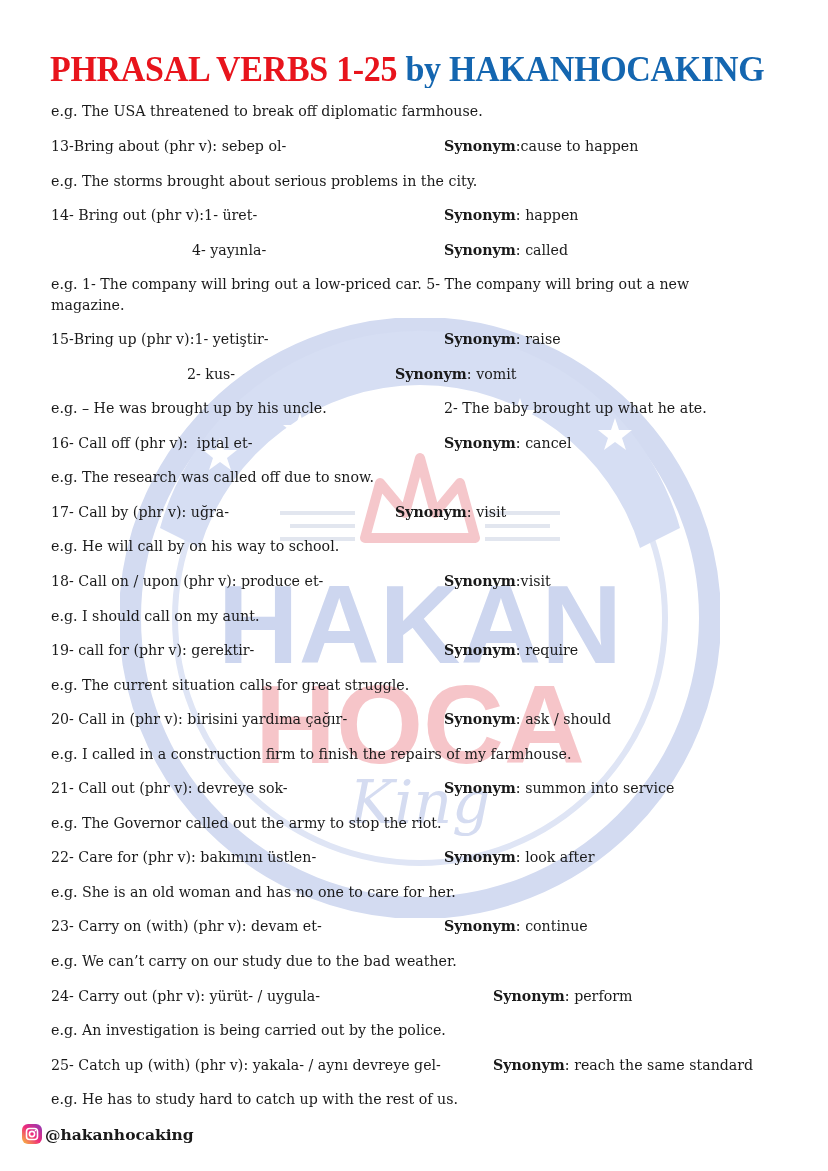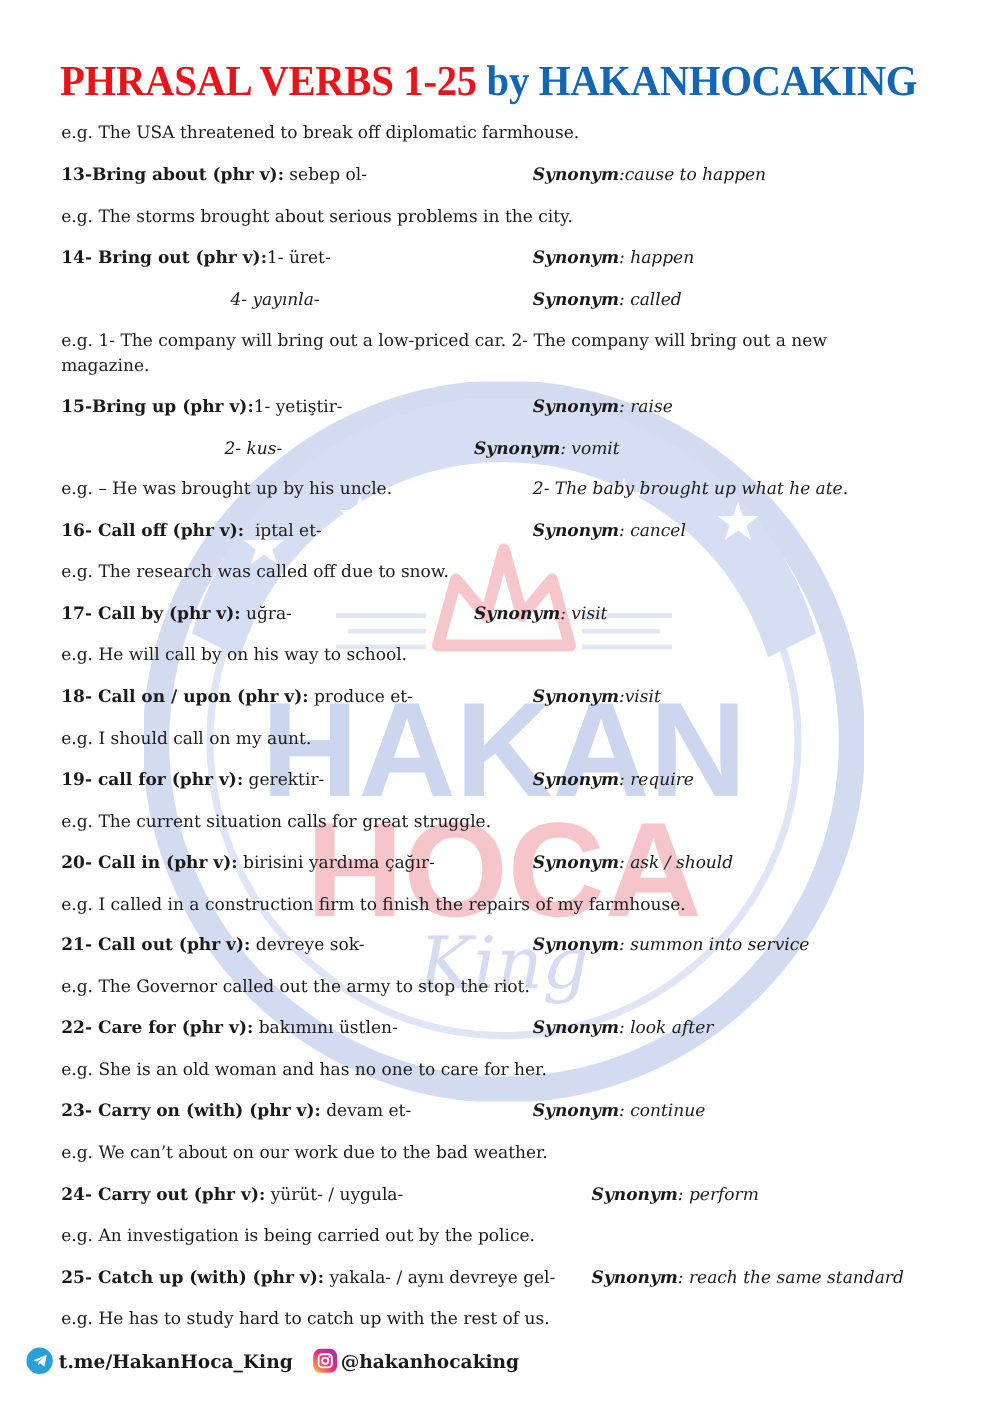--- a/index.html
+++ b/index.html
@@ -2,22 +2,22 @@
 <html><head>
 <meta charset="utf-8">
 <style>
   html, body { margin: 0; padding: 0; background: #ffffff; }
   body { width: 828px; height: 1171px; position: relative; overflow: hidden; font-family: "DejaVu Serif", serif; color: #1a1a1a; }
   .title { position: absolute; top: 50px; left: 50px; font-family: "Liberation Serif", serif; font-weight: bold; font-size: 34px; letter-spacing: -0.3px; white-space: nowrap; transform: scaleY(1.05); }
   .title .red { color: #e8141c; }
   .title .blue { color: #1466b0; }
   .watermark { position: absolute; left: 120px; top: 318px; width: 600px; height: 600px; pointer-events: none; }
   .line { position: absolute; left: 51px; font-size: 14.2px; white-space: nowrap; line-height: 20px; }
-  .line b { font-weight: bold; }
-  .syn { position: absolute; font-size: 14.2px; white-space: nowrap; line-height: 20px; font-style: italic; }
+  .line b { font-weight: normal; }
+  .syn { position: absolute; font-size: 14.2px; white-space: nowrap; line-height: 20px; }
   .footer { position: absolute; top: 1122px; left: 22px; height: 24px; display: flex; align-items: center; font-family: "DejaVu Serif", serif; font-weight: bold; font-size: 15.5px; white-space: nowrap; }
   .footer .item { display: flex; align-items: center; margin-right: 17px; }
   .icon-tg { width: 22px; height: 22px; border-radius: 50%; background: #2aa0da; display: inline-flex; align-items: center; justify-content: center; margin-right: 5px; }
   .icon-ig { width: 20px; height: 20px; border-radius: 6px; background: linear-gradient(45deg, #f9c33b, #ee2a7b 50%, #8a3ab9); display: inline-flex; align-items: center; justify-content: center; margin-right: 3px; }
   .icon-yt { width: 22px; height: 16px; border-radius: 4px; background: #e62117; display: inline-flex; align-items: center; justify-content: center; margin-right: 3px; }
   .yt-word { font-family: "Liberation Sans", sans-serif; font-weight: normal; font-size: 14px; letter-spacing: -0.8px; transform: scaleX(0.8); transform-origin: left; display: inline-block; width: 56px; margin-right: 0px; }
 </style>
 </head>
 <body>
 
@@ -53,21 +53,21 @@
 <div class="line" style="top:101px">e.g. The USA threatened to break off diplomatic farmhouse.</div>
 
 <div class="line" style="top:136px"><b>13-Bring about (phr v):</b><span> sebep ol-</span></div>
 <div class="syn" style="top:136px; left:444px"><b>Synonym</b><span>:cause to happen</span></div>
 <div class="line" style="top:171px">e.g. The storms brought about serious problems in the city.</div>
 
 <div class="line" style="top:205px"><b>14- Bring out (phr v):</b><span>1- üret-</span></div>
 <div class="syn" style="top:205px; left:444px"><b>Synonym</b><span>: happen</span></div>
 <div class="syn" style="top:240px; left:192px">4- yayınla-</div>
 <div class="syn" style="top:240px; left:444px"><b>Synonym</b><span>: called</span></div>
-<div class="line" style="top:274px">e.g. 1- The company will bring out a low-priced car.  2- The company will bring out a new</div>
+<div class="line" style="top:274px">e.g. 1- The company will bring out a low-priced car.  5- The company will bring out a new</div>
 <div class="line" style="top:295px">magazine.</div>
 
 <div class="line" style="top:329px"><b>15-Bring up (phr v):</b><span>1- yetiştir-</span></div>
 <div class="syn" style="top:329px; left:444px"><b>Synonym</b><span>: raise</span></div>
 <div class="syn" style="top:364px; left:187px">2- kus-</div>
 <div class="syn" style="top:364px; left:395px"><b>Synonym</b><span>: vomit</span></div>
 <div class="line" style="top:398px">e.g. – He was brought up by his uncle.</div>
 <div class="syn" style="top:398px; left:444px">2- The baby brought up what he ate.</div>
 
 <div class="line" style="top:433px"><b>16- Call off (phr v):</b><span style="white-space:pre">  iptal et-</span></div>
@@ -93,39 +93,31 @@
 <div class="line" style="top:778px"><b>21- Call out (phr v):</b><span> devreye sok-</span></div>
 <div class="syn" style="top:778px; left:444px"><b>Synonym</b><span>: summon into service</span></div>
 <div class="line" style="top:813px">e.g. The Governor called out the army to stop the riot.</div>
 
 <div class="line" style="top:847px"><b>22- Care for (phr v):</b><span> bakımını üstlen-</span></div>
 <div class="syn" style="top:847px; left:444px"><b>Synonym</b><span>: look after</span></div>
 <div class="line" style="top:882px">e.g. She is an old woman and has no one to care for her.</div>
 
 <div class="line" style="top:916px"><b>23- Carry on (with) (phr v):</b><span> devam et-</span></div>
 <div class="syn" style="top:916px; left:444px"><b>Synonym</b><span>: continue</span></div>
-<div class="line" style="top:951px">e.g. We can’t about on our work due to the bad weather.</div>
+<div class="line" style="top:951px">e.g. We can’t carry on our study due to the bad weather.</div>
 
 <div class="line" style="top:986px"><b>24- Carry out (phr v):</b><span> yürüt- / uygula-</span></div>
 <div class="syn" style="top:986px; left:493px"><b>Synonym</b><span>: perform</span></div>
 <div class="line" style="top:1020px">e.g. An investigation is being carried out by the police.</div>
 
 <div class="line" style="top:1055px"><b>25- Catch up (with) (phr v):</b><span> yakala- / aynı devreye gel-</span></div>
 <div class="syn" style="top:1055px; left:493px"><b>Synonym</b><span>: reach the same standard</span></div>
 <div class="line" style="top:1089px">e.g. He has to study hard to catch up with the rest of us.</div>
 
 <div class="footer">
-  <div class="item">
-    <span class="icon-tg">
-      <svg width="13" height="12" viewBox="0 0 13 12">
-          <path d="M1 5.5 L12 1 L10 11 L6.5 8 L5 10 L5 7 L10 2.5 L4 6.5 Z" fill="#ffffff"></path>
-        </svg>
-    </span>
-    <span>t.me/HakanHoca_King</span>
-  </div>
   <div class="item">
     <span class="icon-ig">
       <svg width="14" height="14" viewBox="0 0 14 14">
           <rect x="1.5" y="1.5" width="11" height="11" rx="3" fill="none" stroke="#fff" stroke-width="1.6"></rect>
           <circle cx="7" cy="7" r="2.6" fill="none" stroke="#fff" stroke-width="1.6"></circle>
           <circle cx="10.4" cy="3.6" r="0.8" fill="#fff"></circle>
         </svg>
     </span>
     <span>@hakanhocaking</span>
   </div>

